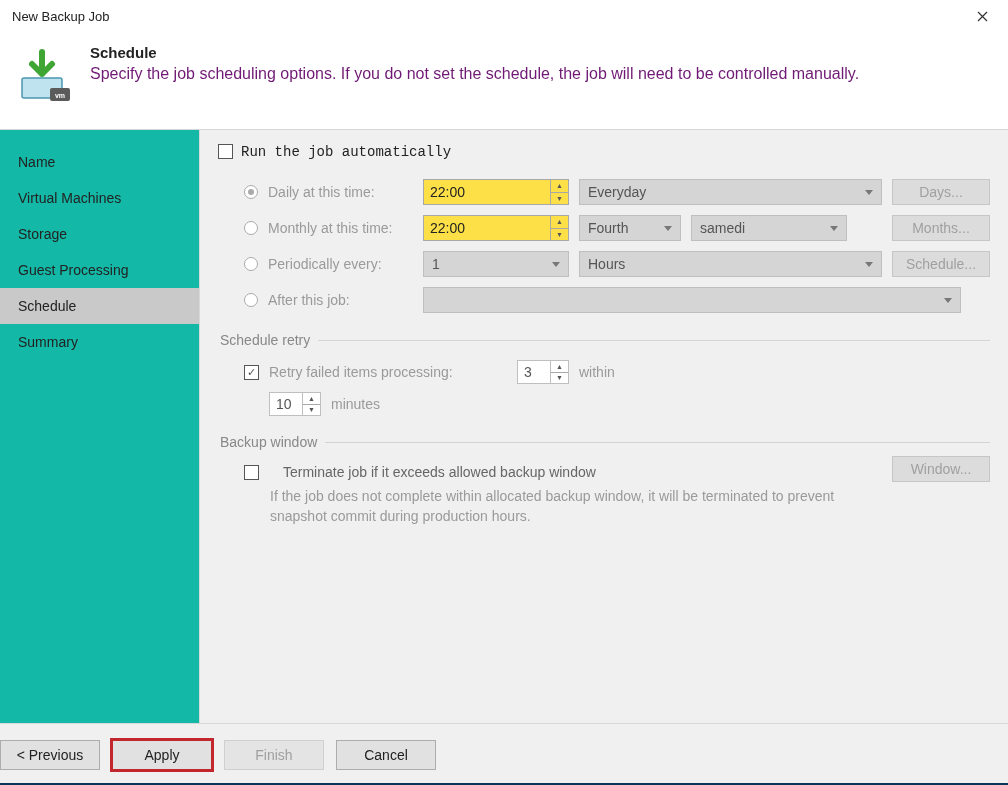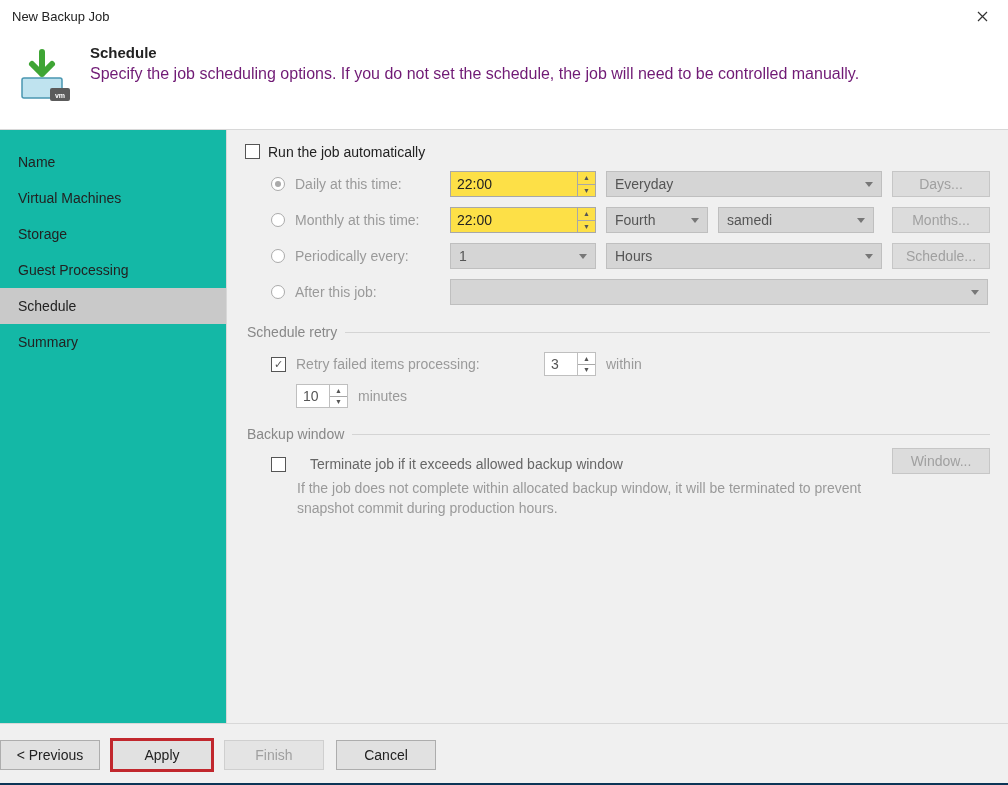--- a/index.html
+++ b/index.html
@@ -67,22 +67,23 @@
   .main {
     flex:1;
     background:#f0f0f0;
     padding: 14px 18px 10px 18px;
     color:#666;
     position:relative;
   }
 
   .checkbox-row {
     display:flex; align-items:flex-start; gap:8px;
-    margin-bottom: 6px;
+    margin-bottom: 14px;
     color:#222;
+    font-family:Liberation Mono, monospace;
   }
   .checkbox {
     width:15px; height:15px; border:1px solid #555; background:#fff;
     display:inline-flex; align-items:center; justify-content:center;
     font-size:11px; color:#555;
   }
   .checkbox.checked::after { content:"✓"; }
 
   .option-grid {
     margin-left: 26px;
@@ -117,21 +118,21 @@
 
   .dropdown {
     height:26px; border:1px solid #bfbfbf; background:#d5d5d5;
     display:flex; align-items:center; justify-content:space-between;
     padding:0 8px; color:#555;
   }
   .dropdown.caret::after {
     content:""; border-left:4px solid transparent; border-right:4px solid transparent;
     border-top:5px solid #777;
   }
-  .dropdown.wide { width:276px; }
+  .dropdown.wide { width:303px; }
   .dropdown.med1 { width:102px; }
   .dropdown.med2 { width:156px; }
   .dropdown.full { width:538px; }
   .dropdown.small { width:146px; }
 
   .side-btn {
     width:98px; height:26px; background:#dcdcdc; border:1px solid #c6c6c6;
     display:flex; align-items:center; justify-content:center; color:#a0a0a0;
     margin-left:auto;
   }

